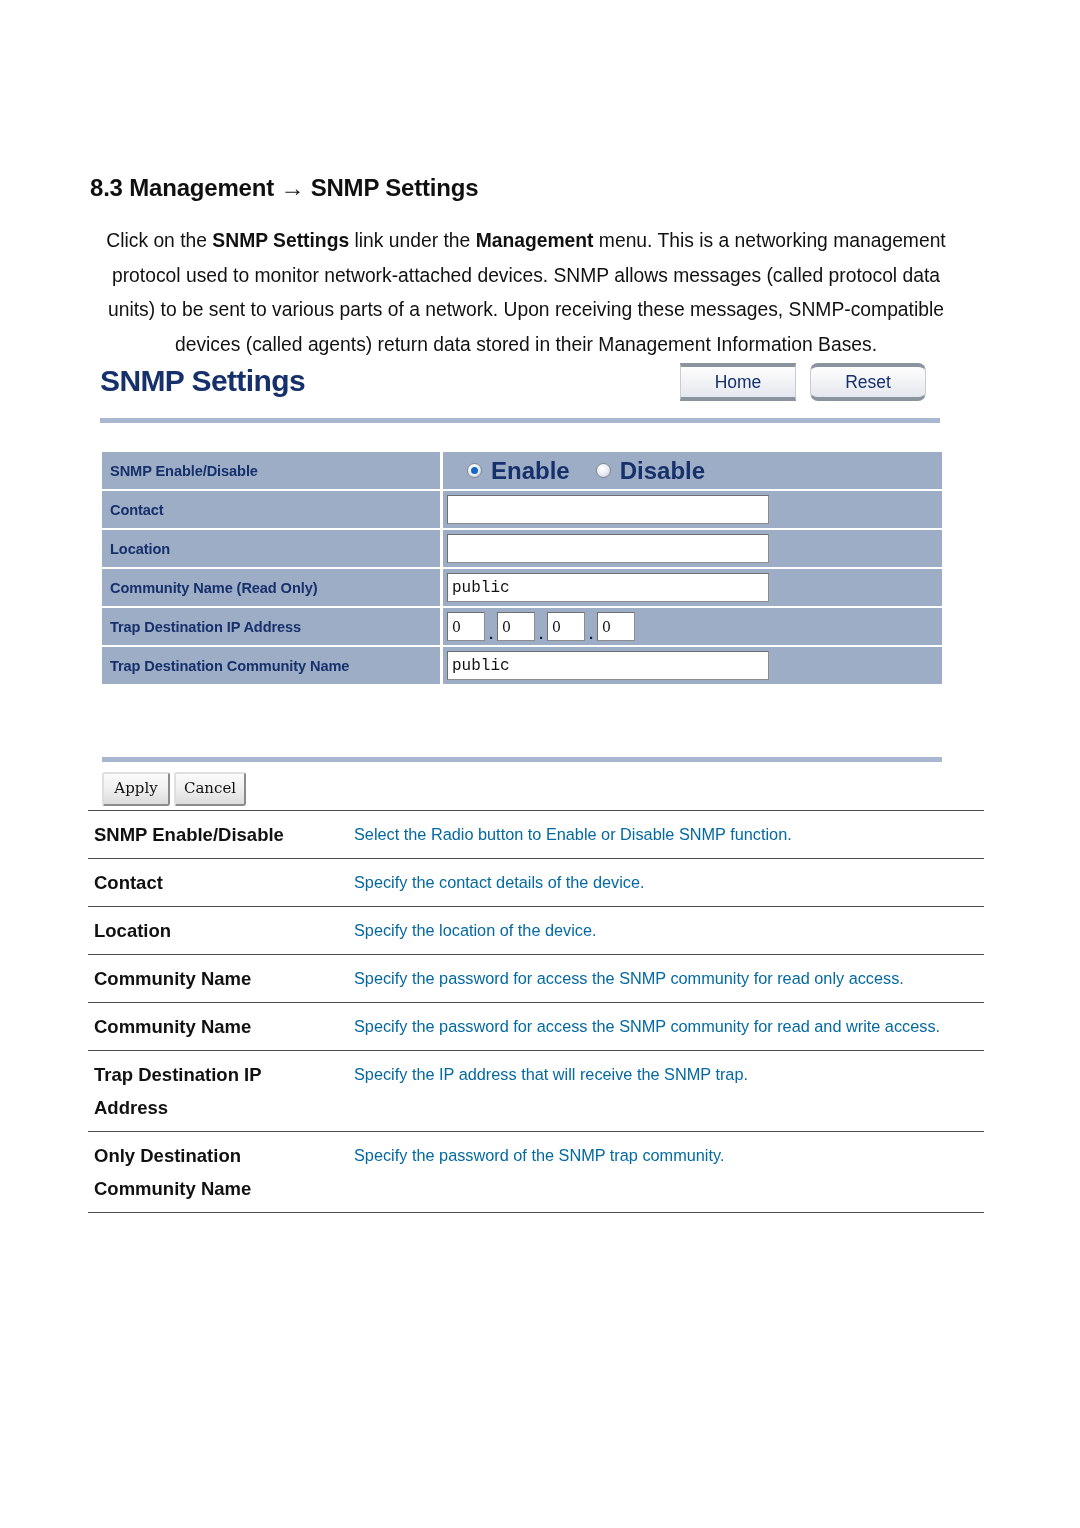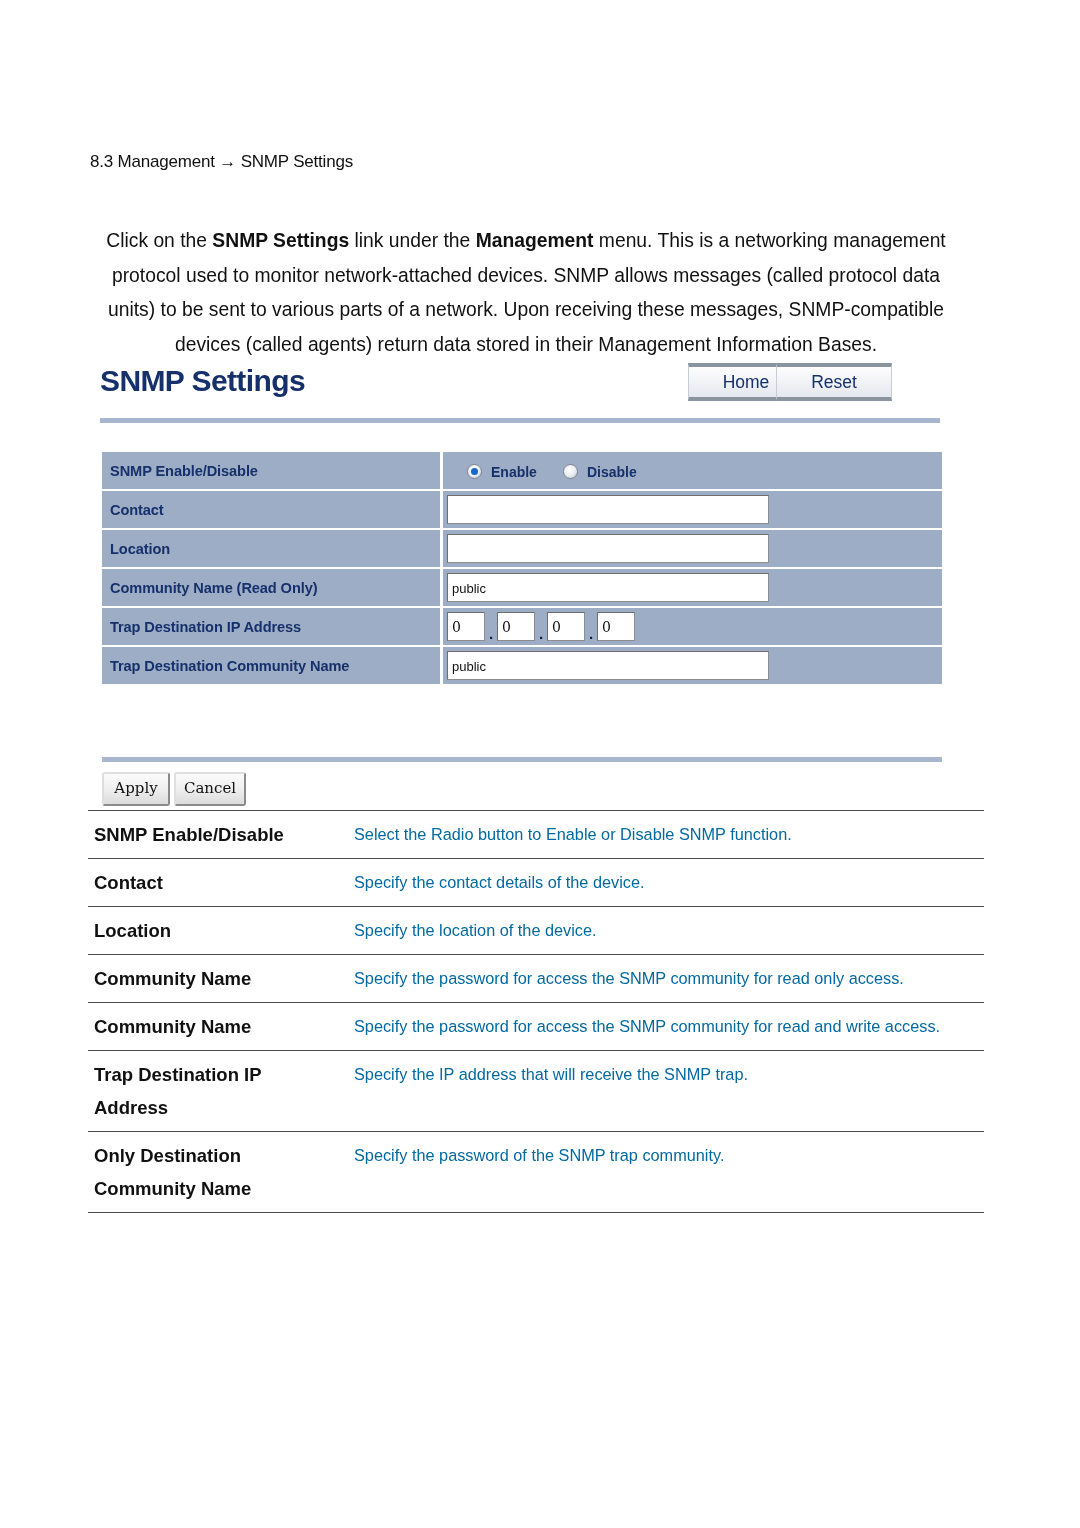--- a/index.html
+++ b/index.html
@@ -20,23 +20,23 @@
     position: absolute;
     left: 0; top: 0;
     width: 1080px;
     height: 1528px;
   }
 
   
   .doc-heading {
     position: absolute;
     left: 90px;
-    top: 152px;
-    font-size: 17px;
-    font-weight: normal;
+    top: 174px;
+    font-size: 24px;
+    font-weight: bold;
     letter-spacing: -0.2px;
     color: #101010;
     white-space: nowrap;
   }
 
   .doc-para {
     position: absolute;
     left: 90px;
     top: 224px;
     width: 872px;
@@ -76,22 +76,22 @@
     border-top: 4px solid #8a949f;
     border-bottom: 4px solid #8a949f;
     border-left: 1px solid #c8ccd4;
     border-right: 1px solid #c8ccd4;
     color: #16306b;
     font-size: 17.5px;
     line-height: 30px;
     text-align: center;
     box-sizing: content-box;
   }
-  .ui-btn.home { left: 584px; margin-left: 8px; }
-  .ui-btn.reset { left: 680px; }
+  .ui-btn.home { left: 584px; }
+  .ui-btn.reset { left: 714px; border-radius: 8px; }
 
   .ui-rule {
     position: absolute;
     left: 4px;
     top: 62px;
     width: 840px;
     height: 5px;
     background: #a9b6cf;
   }
 
@@ -126,22 +126,22 @@
   }
 
   .text-input {
     display: inline-block;
     width: 322px;
     height: 29px;
     background: #ffffff;
     border: 1px solid #8d8d8d;
     border-top-color: #6e6e6e;
     border-left-color: #6e6e6e;
-    font-family: Liberation Sans, sans-serif;
-    font-size: 13px;
+    font-family: Liberation Mono, monospace;
+    font-size: 16px;
     color: #111111;
     line-height: 29px;
     padding-left: 4px;
     box-sizing: border-box;
     vertical-align: middle;
     overflow: hidden;
     white-space: nowrap;
   }
 
   .octet {
@@ -196,21 +196,21 @@
     position: absolute;
     left: 3px; top: 3px;
     width: 7px; height: 7px;
     border-radius: 50%;
     background: #1667c8;
   }
   .radio-label {
     display: inline-block;
     vertical-align: middle;
     color: #16306b;
-    font-size: 14px;
+    font-size: 24px;
     font-weight: bold;
     margin-right: 26px;
   }
 
   
   .ui-rule2 {
     position: absolute;
     left: 6px;
     top: 401px;
     width: 840px;

